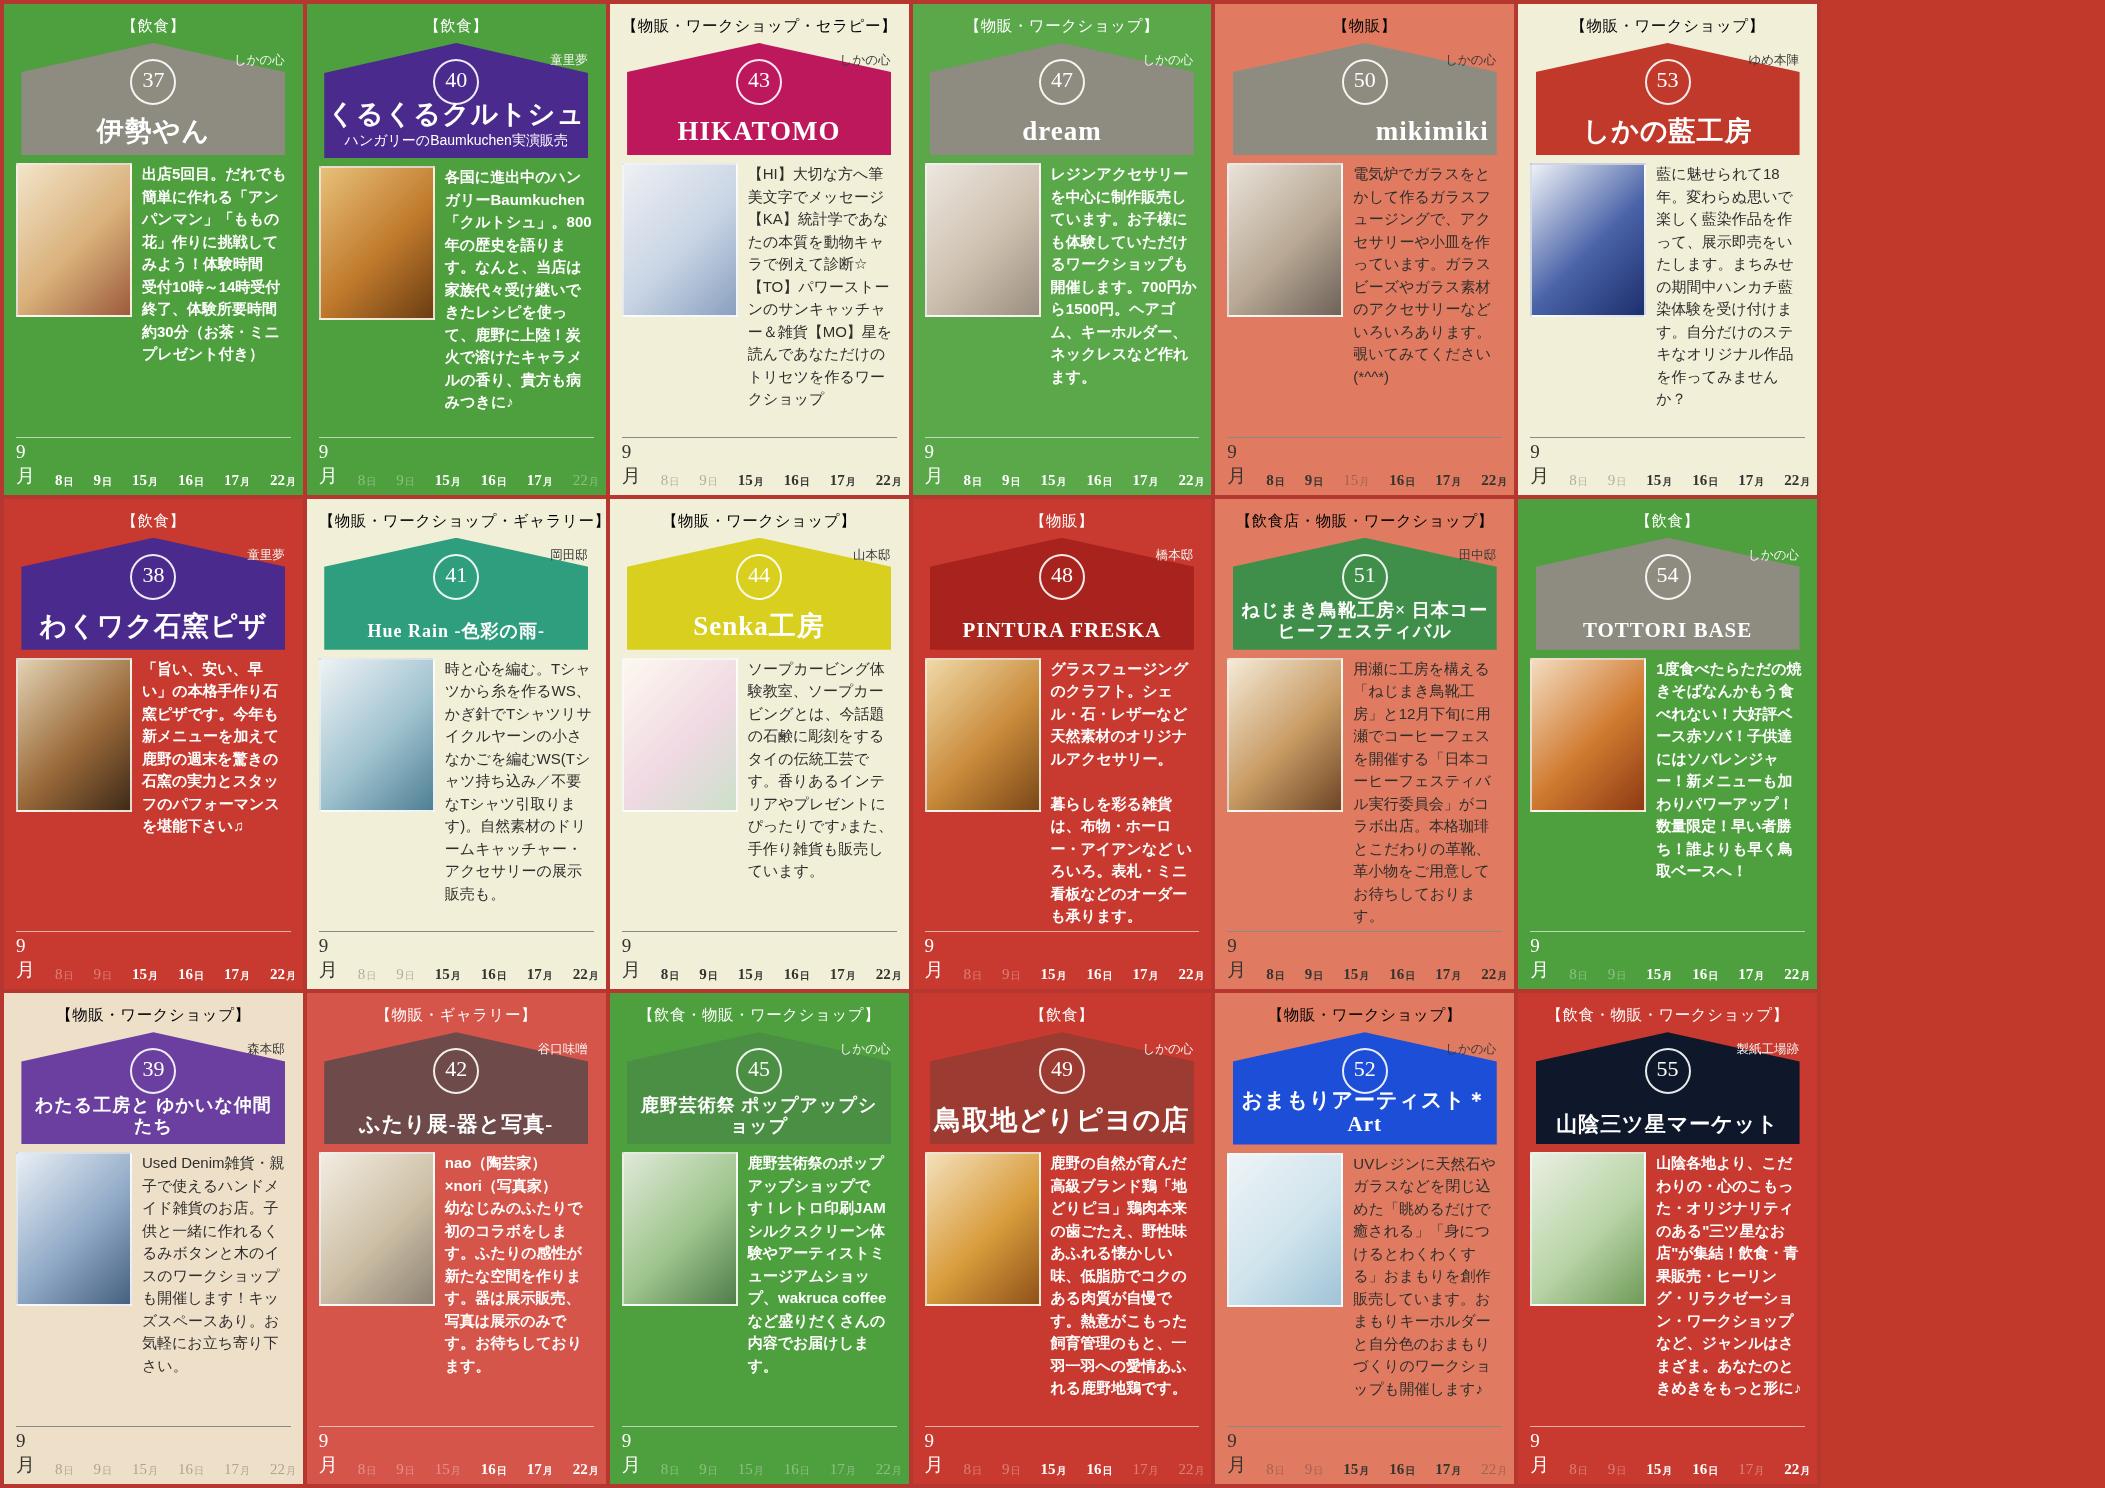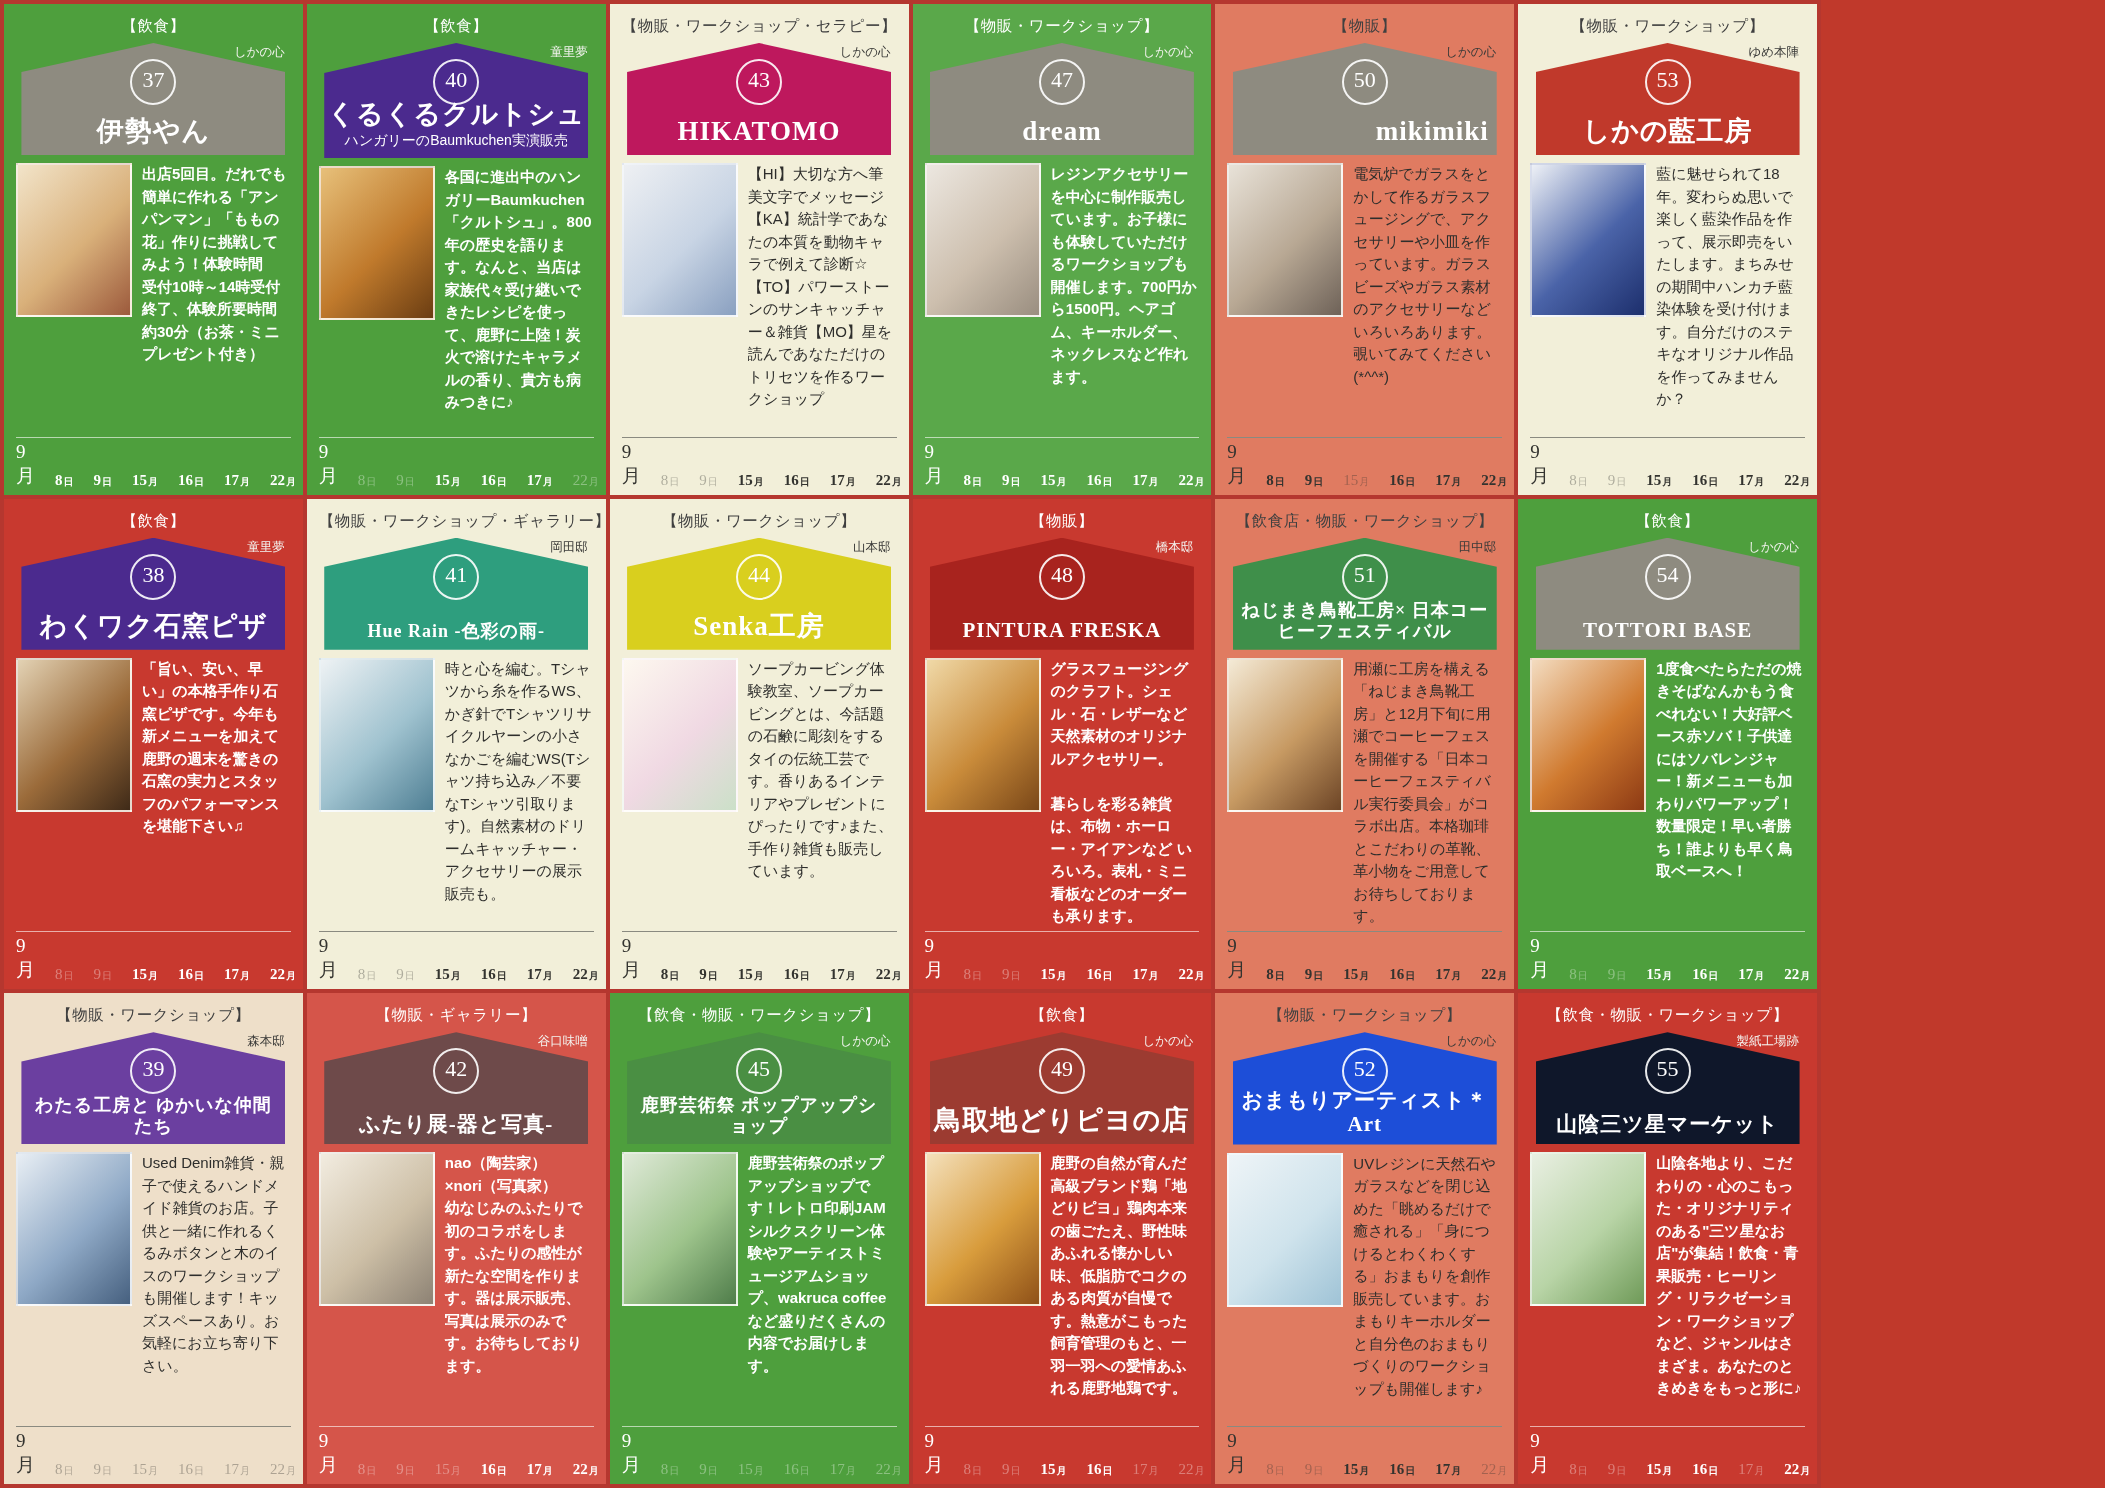--- a/index.html
+++ b/index.html
@@ -31,21 +31,21 @@
   .bg-lightred{background:#d5554a;}
   .bg-pinkcream{background:#eedfc9;}
 
   .cat{
     text-align:center;
     font-size:15.5px;
     letter-spacing:0.5px;
     margin:2px 0 6px 0;
     white-space:nowrap;
   }
-  .cat.on-light{color:#404040;}
+  .cat.on-light{color:#000000;}
   .cat.on-dark{color:#ffffff;}
 
   
   .crest-wrap{position:relative;display:flex;justify-content:center;margin-bottom:4px;}
   .crest{
     position:relative;
     width:264px;min-height:112px;
     display:flex;flex-direction:column;align-items:center;justify-content:flex-end;
     padding:30px 8px 8px 8px;
     box-sizing:border-box;
@@ -61,21 +61,21 @@
   }
   .crest .title{
     color:#fff;font-size:27px;font-weight:bold;letter-spacing:1px;
     text-align:center;line-height:1.15;margin-top:26px;
     font-family:"Liberation Serif",serif;white-space:nowrap;
   }
   .crest .title.sm{font-size:21px;white-space:normal;}
   .crest .title.xs{font-size:18px;white-space:normal;}
   .crest .sub{color:#fff;font-size:14px;margin-top:2px;text-align:center;}
   .tag{
-    position:absolute;top:2px;right:6px;
+    position:absolute;top:10px;right:6px;
     font-size:12.5px;line-height:1.15;text-align:center;color:#3a3a38;
     writing-mode:horizontal-tb;
   }
   .tag.light{color:#f4f4f0;}
 
   
   .body{display:flex;gap:10px;flex:1;margin-top:4px;}
   .photo{
     width:112px;height:150px;flex:0 0 112px;
     border:2px solid rgba(255,255,255,.75);

